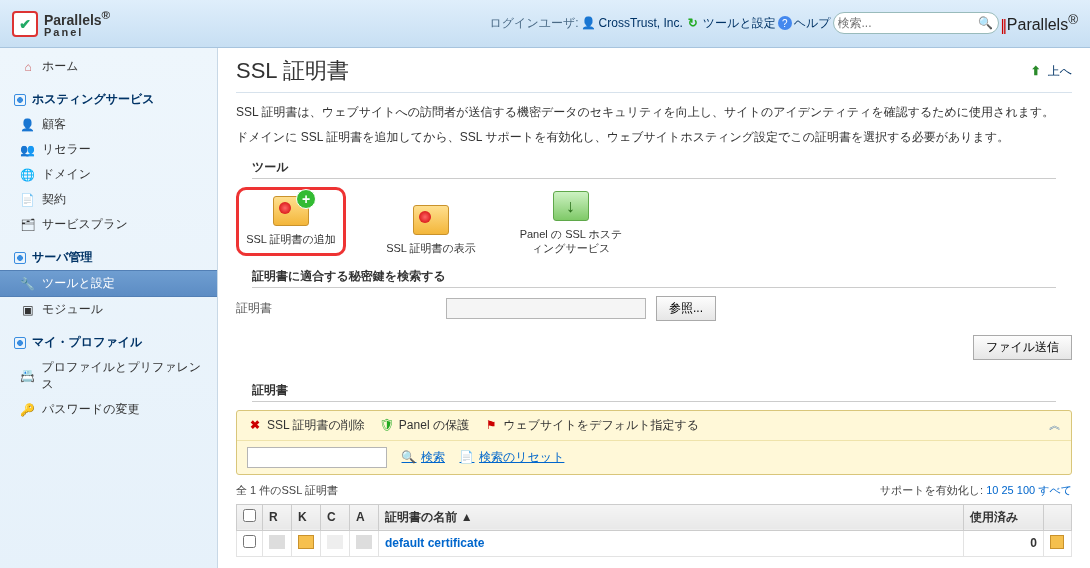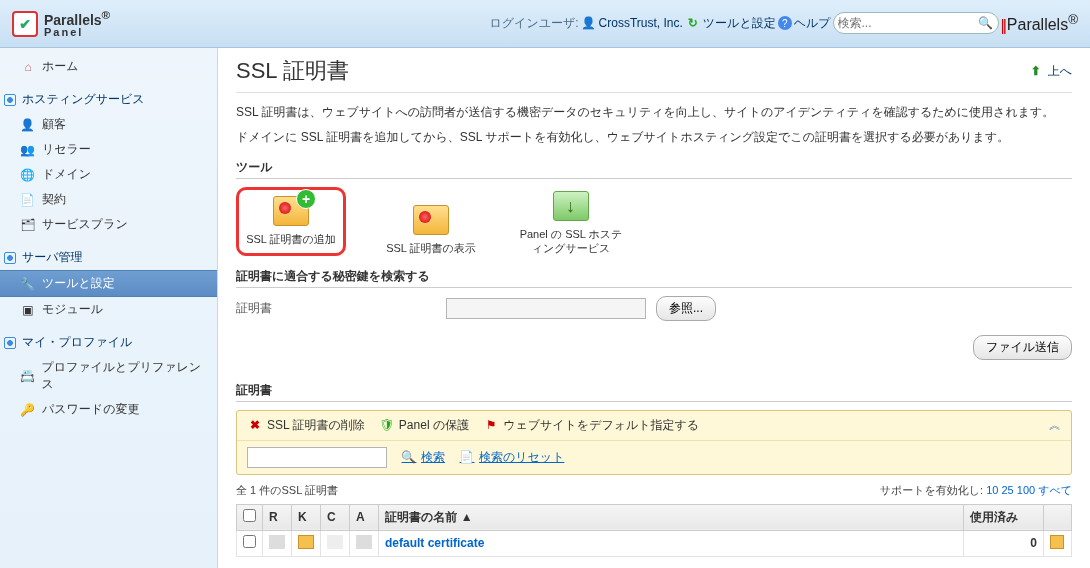--- a/index.html
+++ b/index.html
@@ -18,52 +18,52 @@
 .top-label{color:#4a6a86}
 .search-wrap{background:#fff;border:1px solid #9bb;border-radius:11px;display:flex;align-items:center;padding:2px 4px}
 .search-wrap input{border:none;outline:none;font-size:12px;width:140px;color:#888}
 .prl-logo{font-weight:normal;font-size:16px;color:#222}
 .prl-logo .bars{color:#c00;letter-spacing:-2px;margin-right:2px}
 
 
 .shell{display:flex}
 .sidebar{width:218px;background:linear-gradient(#eef6fc,#e6f1fa);border-right:1px solid #c8d8e6;min-height:520px;padding-top:6px}
 .side-item,.side-head{display:flex;align-items:center;gap:6px;padding:4px 10px 4px 20px;font-size:12px;color:#333;cursor:pointer}
-.side-head{color:#036;font-weight:normal;padding-left:4px;margin-top:8px}
+.side-head{color:#036;font-weight:bold;padding-left:14px;margin-top:8px}
 .side-head::before{content:"";width:10px;height:10px;display:inline-block;background:radial-gradient(circle,#3a8de0 40%,transparent 42%);border:1px solid #3a8de0;border-radius:2px}
 .side-item .ic{width:16px;height:16px;display:inline-flex;align-items:center;justify-content:center;font-size:12px}
 .side-item.active{background:linear-gradient(#6f9ed1,#5c8cc4);color:#fff;border-top:1px solid #527fb5;border-bottom:1px solid #527fb5}
 
 
 .main{flex:1;padding:8px 18px 20px;background:#fff}
 .crumbs{font-size:11px;color:#0066cc;margin-bottom:4px}
 .crumbs span.sep{color:#999;margin:0 4px}
 .page-title-row{display:flex;align-items:center;border-bottom:1px solid #d7e2ec;padding-bottom:6px;margin-bottom:10px}
 .page-title{font-size:22px;font-weight:normal;color:#333}
 .uplink{margin-left:auto;display:flex;align-items:center;gap:4px;color:#036}
 .desc{font-size:12px;color:#333;margin-bottom:6px;line-height:1.6}
 
-.section-title{font-weight:bold;font-size:12px;border-bottom:1px solid #ccc;padding-bottom:2px;margin:12px 0 8px}
+.section-title{font-weight:bold;font-size:12px;border-bottom:1px solid #ccc;padding-bottom:2px;margin:12px 16px 8px}
 
 
 .tools{display:flex;gap:30px;align-items:flex-end;margin-bottom:10px}
 .tool{width:110px;text-align:center;cursor:pointer}
 .tool .icon{width:36px;height:30px;margin:0 auto 6px;position:relative;background:linear-gradient(#ffdf8e,#f3b63a);border:1px solid #c9922c;border-radius:3px}
 .tool .icon::after{content:"";position:absolute;top:5px;left:5px;width:12px;height:12px;border-radius:50%;background:radial-gradient(#f66,#c00)}
 .tool.add .icon::before{content:"+";position:absolute;right:-8px;top:-8px;width:18px;height:18px;border-radius:50%;background:#3b3;color:#fff;font-weight:bold;display:flex;align-items:center;justify-content:center;font-size:14px;border:1px solid #fff}
 .tool.dl .icon{background:linear-gradient(#cdf2c2,#7fc968);border-color:#5fa84a}
 .tool.dl .icon::after{content:"↓";color:#2a6e1a;font-weight:bold;background:none;border-radius:0;width:auto;height:auto;left:12px;top:4px;font-size:18px}
 .tool-label{font-size:11px;color:#333;line-height:1.3}
 .tool.highlight{border:3px solid #e33;border-radius:10px;padding:6px}
 
 
 .form-row{display:flex;align-items:center;gap:10px;margin:8px 0 14px}
 .form-row label{width:200px;color:#555}
 .form-row input[type=text]{width:200px;border:1px solid #b5b5b5;padding:2px 4px;background:#f5f5f5}
-.btn{background:linear-gradient(#fdfdfd,#e6e6e6);border:1px solid #aaa;border-radius:10px;padding:3px 12px;font-size:12px;cursor:pointer}
+.btn{background:linear-gradient(#fdfdfd,#e6e6e6);border:1px solid #aaa;border-radius:0;padding:3px 12px;font-size:12px;cursor:pointer}
 .btn-right{float:right;margin-bottom:10px}
 
 
 .panel{border:1px solid #d9c67a;background:#fff8d8;border-radius:3px;margin-bottom:2px}
 .panel-row{display:flex;align-items:center;padding:6px 10px;gap:14px;border-bottom:1px solid #efe3aa}
 .panel-row:last-child{border-bottom:none}
 .t-link{display:flex;align-items:center;gap:4px;color:#333;cursor:pointer}
 .t-link.u{color:#0066cc;text-decoration:underline}
 .panel .collapse{margin-left:auto;color:#6a8db3;cursor:pointer}
 .panel input[type=text]{width:140px;border:1px solid #b5b5b5;padding:2px}

